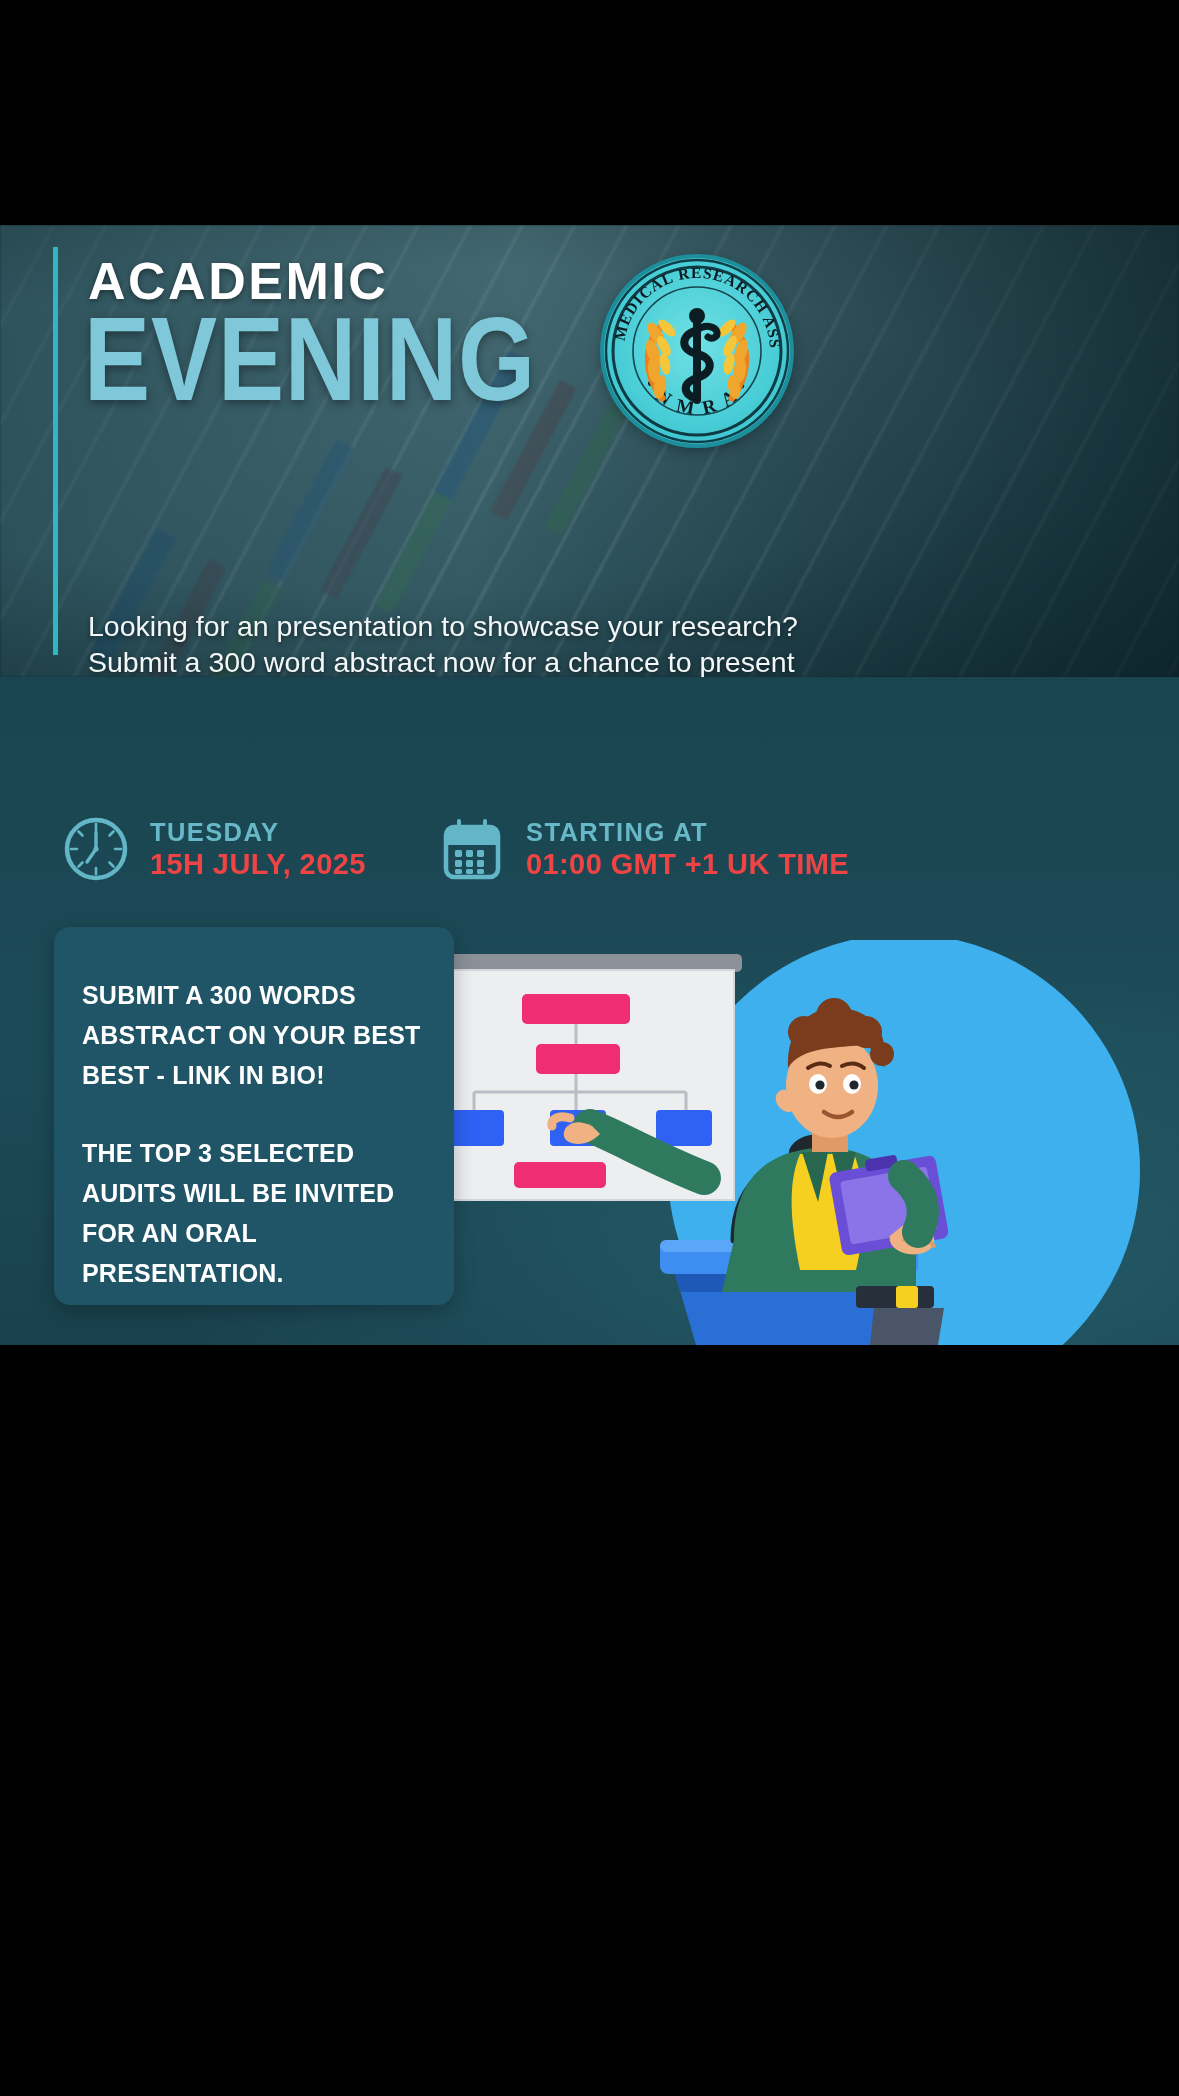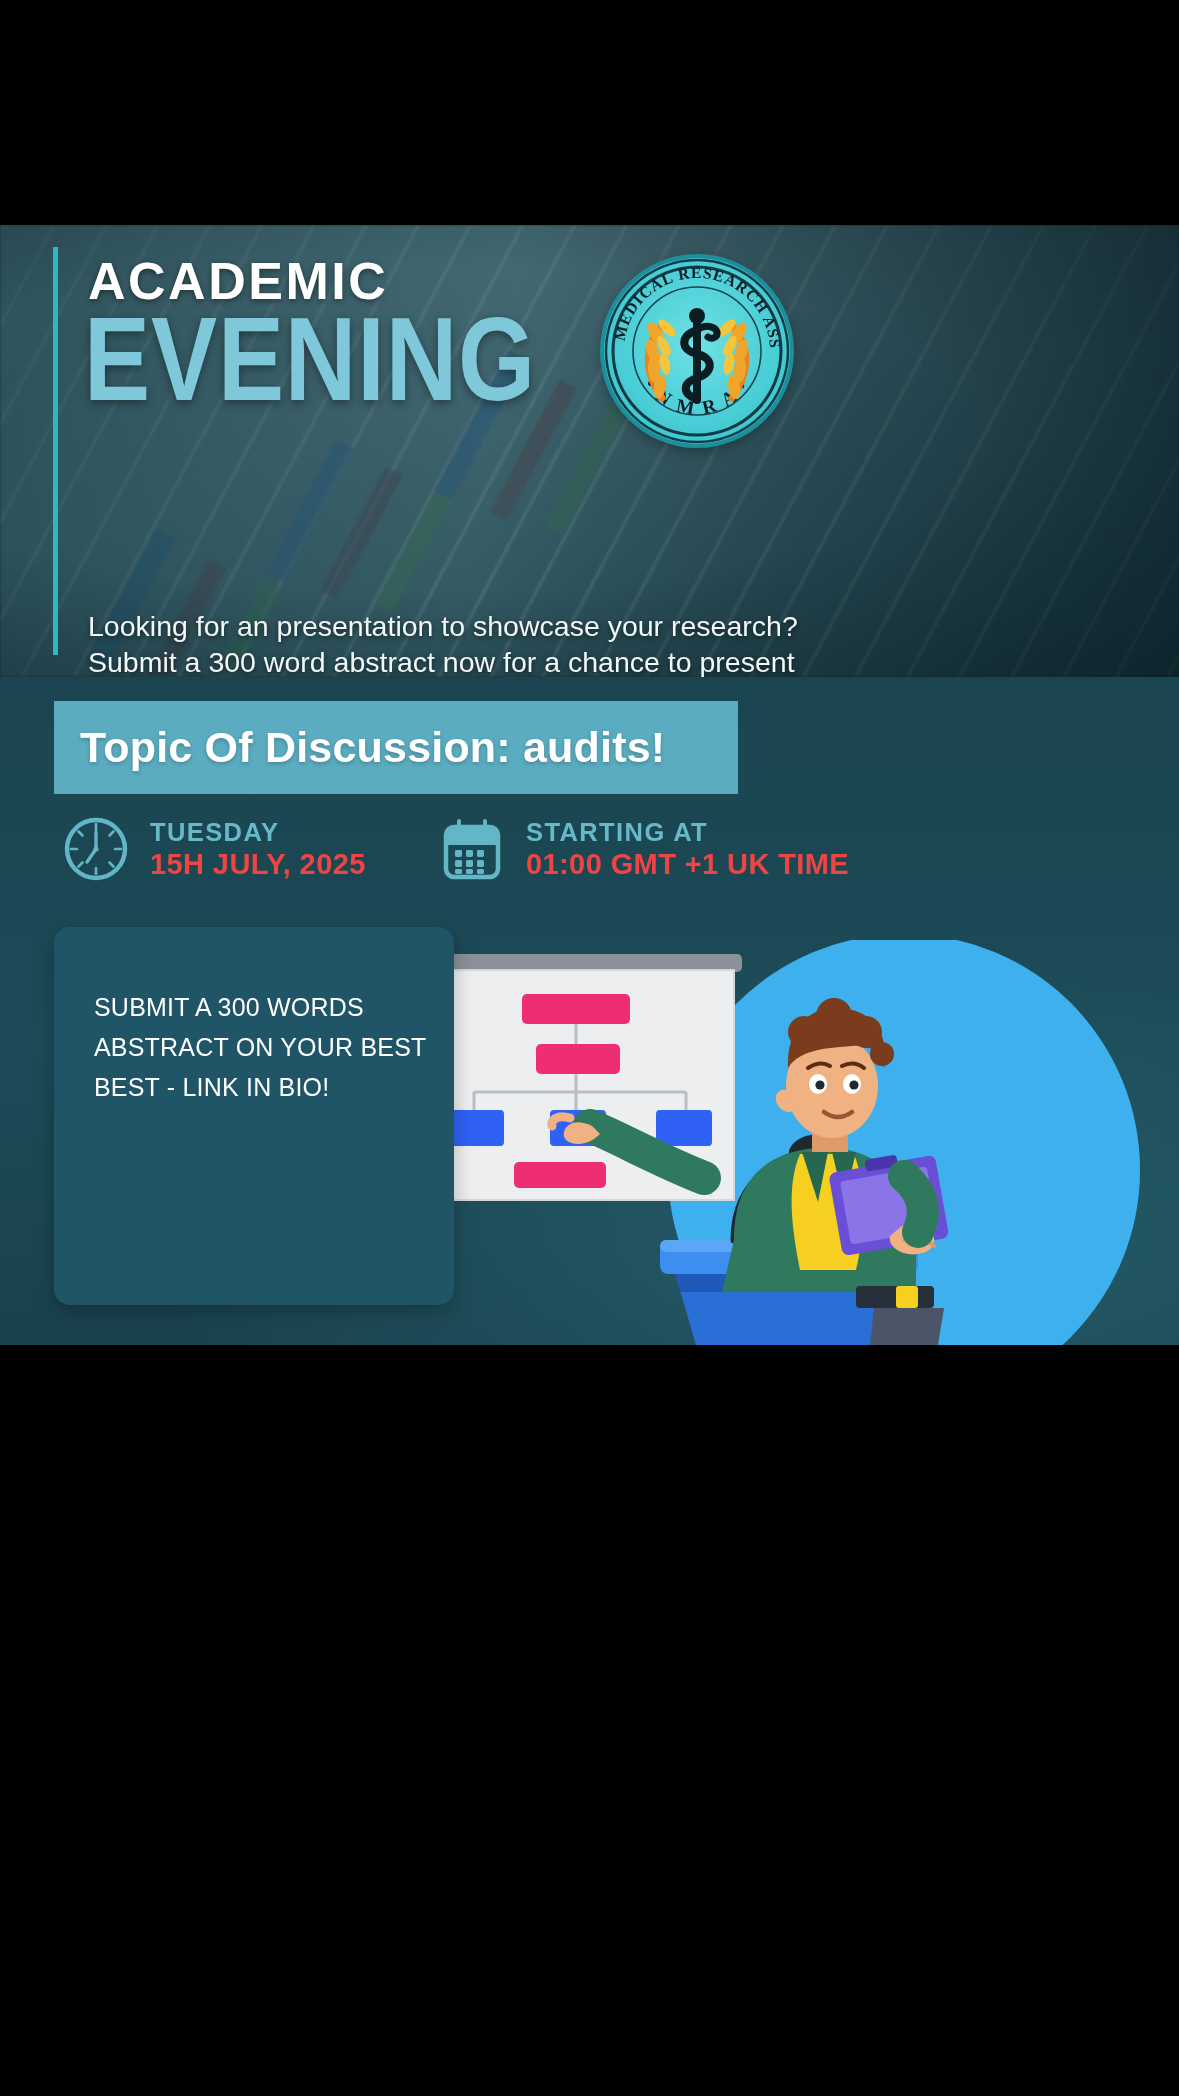--- a/index.html
+++ b/index.html
@@ -61,21 +61,21 @@
   .info.a{left:8px;top:0;}
   .info.b{left:384px;top:0;justify-content:center;}
   .info .ic{width:68px;height:68px;flex:0 0 68px;color:#62b6c6;}
   .info .txt{display:flex;flex-direction:column;justify-content:center;}
   .info .t1{color:#67b9c8;font-size:25.5px;font-weight:700;letter-spacing:1.4px;line-height:30px;}
   .info .t2{color:#ef4444;font-size:29px;font-weight:700;letter-spacing:.4px;line-height:34px;}
 
   
   .card{position:absolute;left:54px;top:927px;width:400px;height:378px;background:#1f5566;
     border-radius:16px;box-shadow:0 6px 20px rgba(0,0,0,.25);z-index:3;}
-  .card p{margin:12px;color:#fff;font-size:25px;font-weight:400;line-height:40px;letter-spacing:.2px;}
+  .card p{margin:0;color:#fff;font-size:25px;font-weight:700;line-height:40px;letter-spacing:.2px;}
   .card .inner{padding:48px 0 0 28px;}
   .card .gap{height:38px;}
 
   .illus{position:absolute;left:404px;top:940px;width:775px;height:405px;z-index:2;overflow:hidden;}
 
   
   .bar-top{position:absolute;left:0;top:0;width:1179px;height:225px;background:#000;z-index:10;}
   .bar-bot{position:absolute;left:0;top:1345px;width:1179px;height:751px;background:#000;z-index:10;}
 </style>
 </head>
@@ -160,23 +160,20 @@
 
   <div class="deadline">
     <span>DEADLINE:</span>
     <span>4</span><sup>TH</sup><span> JULY 2025, 23:59</span>
   </div>
 
   <div class="mid">
     <div class="mid-bg"></div>
   </div>
 
-  <div class="banner">
-    <span>Topic Of Discussion: audits!</span>
-  </div>
 
   <div class="inforow">
 
     <div class="info a">
       <div class="ic">
         <svg viewBox="0 0 68 68" width="68" height="68">
           <circle cx="34" cy="34" r="29" fill="none" stroke="#62b6c6" stroke-width="4.5"></circle>
           <g stroke="#62b6c6" stroke-width="2.6" stroke-linecap="round">
             <line x1="34" y1="9" x2="34" y2="15"></line>
             <line x1="34" y1="53" x2="34" y2="59"></line>
@@ -319,19 +316,25 @@
   </div>
 
   <div class="card">
     <div class="inner">
       <p>
         <span>SUBMIT A 300 WORDS</span><br>
         <span>ABSTRACT ON YOUR BEST</span><br>
         <span>BEST - LINK IN BIO!</span>
       </p>
       <div class="gap"></div>
+      <p>
+        <span>THE TOP 3 SELECTED</span><br>
+        <span>AUDITS WILL BE INVITED</span><br>
+        <span>FOR AN ORAL</span><br>
+        <span>PRESENTATION.</span>
+      </p>
     </div>
   </div>
 
   <div class="bar-top"></div>
   <div class="bar-bot"></div>
 
 </div>
 
 </body></html>

